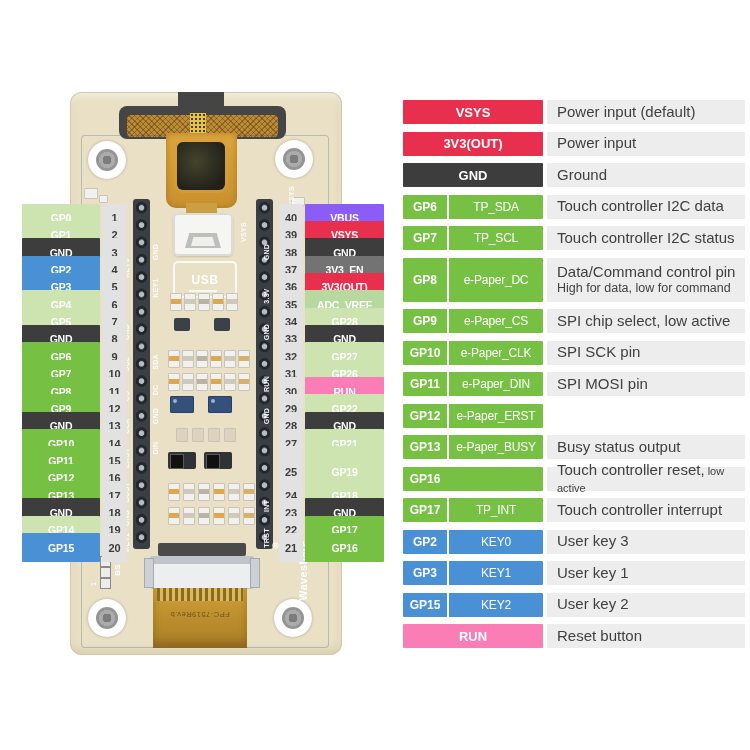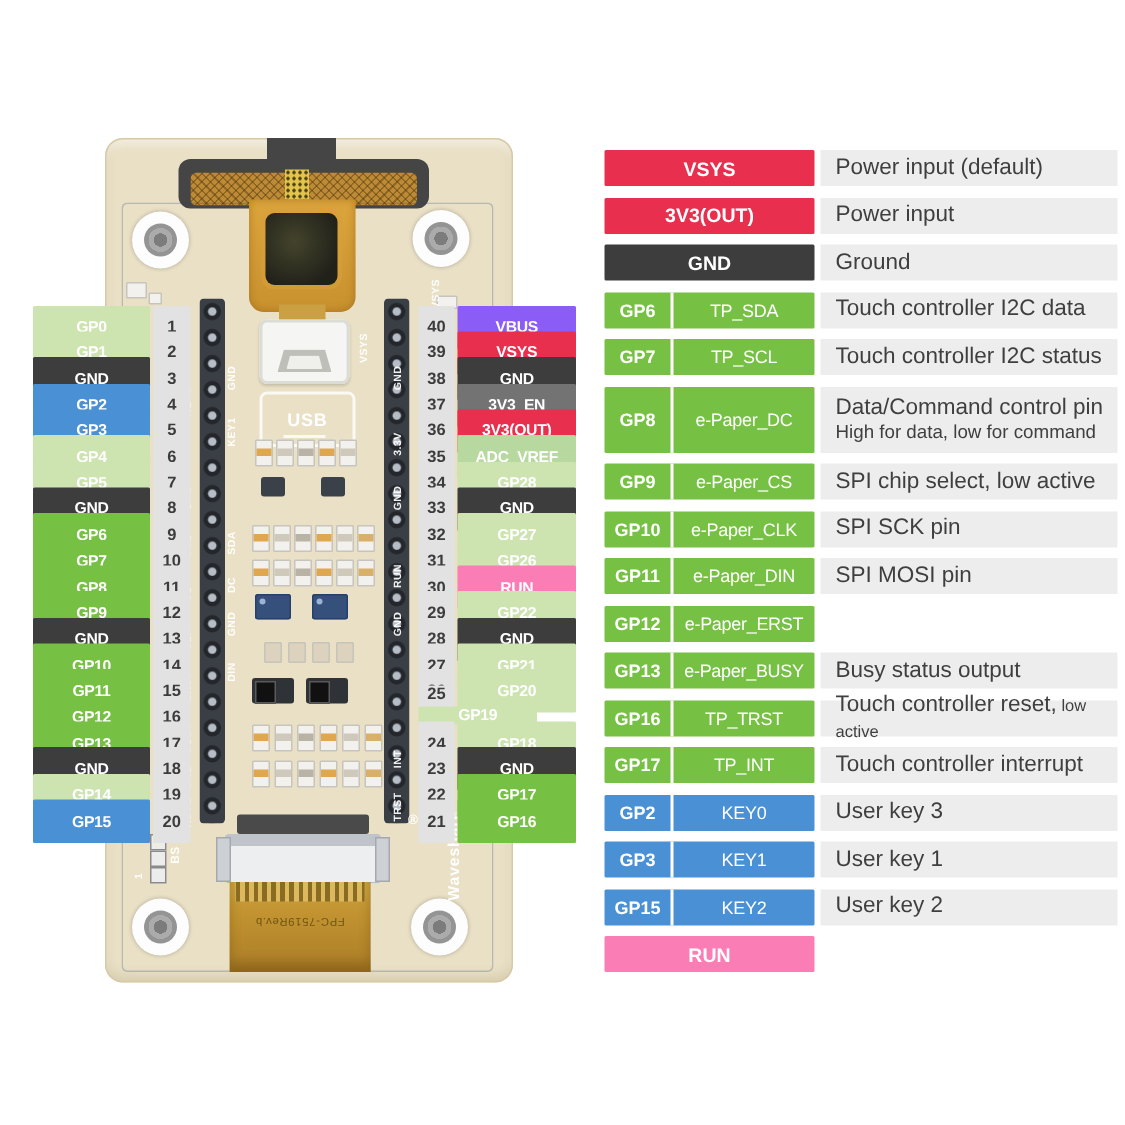--- a/index.html
+++ b/index.html
@@ -420,21 +420,21 @@
         <div class="plabel" style="background: rgb(61, 61, 61);">GND</div>
       </div>
       <div class="pinrow right" style="left: 279px; top: 429.05px;">
         <div class="pnum">27</div>
         <div class="plabel" style="background: rgb(205, 228, 176);">GP21</div>
       </div>
       <div class="pinrow right" style="left: 279px; top: 446.4px;">
         <div class="pnum">26</div>
         <div class="plabel" style="background: rgb(205, 228, 176);">GP20</div>
       </div>
-      <div class="pinrow right" style="left: 279px; top: 457px; flex-direction: column;">
+      <div class="pinrow right" style="left: 279px; top: 457px;">
         <div class="pnum">25</div>
         <div class="plabel" style="background: rgb(205, 228, 176);">GP19</div>
       </div>
       <div class="pinrow right" style="left: 279px; top: 481.1px;">
         <div class="pnum">24</div>
         <div class="plabel" style="background: rgb(205, 228, 176);">GP18</div>
       </div>
       <div class="pinrow right" style="left: 279px; top: 498.45px;">
         <div class="pnum">23</div>
         <div class="plabel" style="background: rgb(61, 61, 61);">GND</div>
@@ -540,21 +540,20 @@
           <div class="gp">GP13</div>
           <div class="nm">e-Paper_BUSY</div>
         </div>
         <div class="ldesc">
           <div>Busy status output</div>
         </div>
       </div>
       <div class="lrow">
         <div class="lbox" style="background: rgb(118, 192, 67);">
           <div class="gp">GP16</div>
-          <div class="nm">TP_TRST</div>
         </div>
         <div class="ldesc">
           <div>Touch controller reset,<span class="sm"> low active</span></div>
         </div>
       </div>
       <div class="lrow">
         <div class="lbox" style="background: rgb(118, 192, 67);">
           <div class="gp">GP17</div>
           <div class="nm">TP_INT</div>
         </div>
@@ -586,15 +585,18 @@
           <div class="nm">KEY2</div>
         </div>
         <div class="ldesc">
           <div>User key 2</div>
         </div>
       </div>
       <div class="lrow">
         <div class="lbox" style="background: rgb(250, 125, 181);">
           <div class="one">RUN</div>
         </div>
+        <div class="ldesc">
+          <div>Reset button</div>
+        </div>
       </div>
     </div>
 </div>
 
 </body></html>

